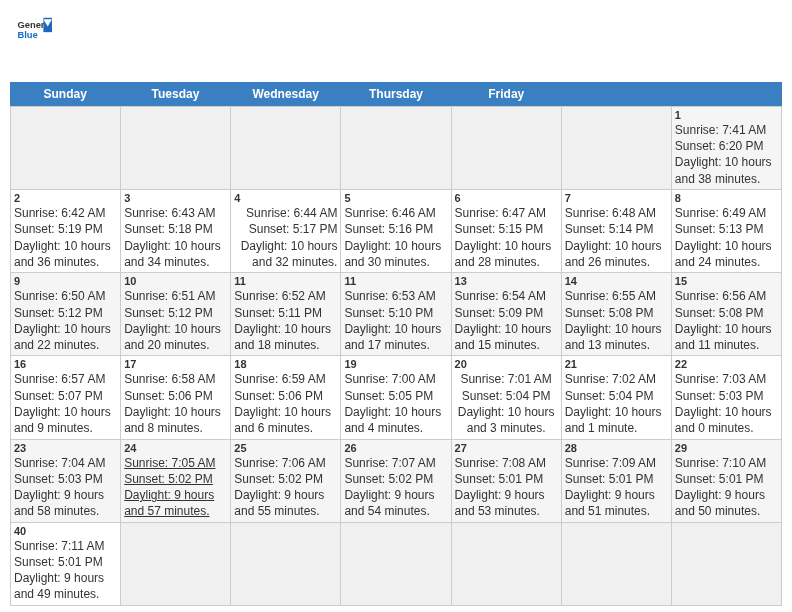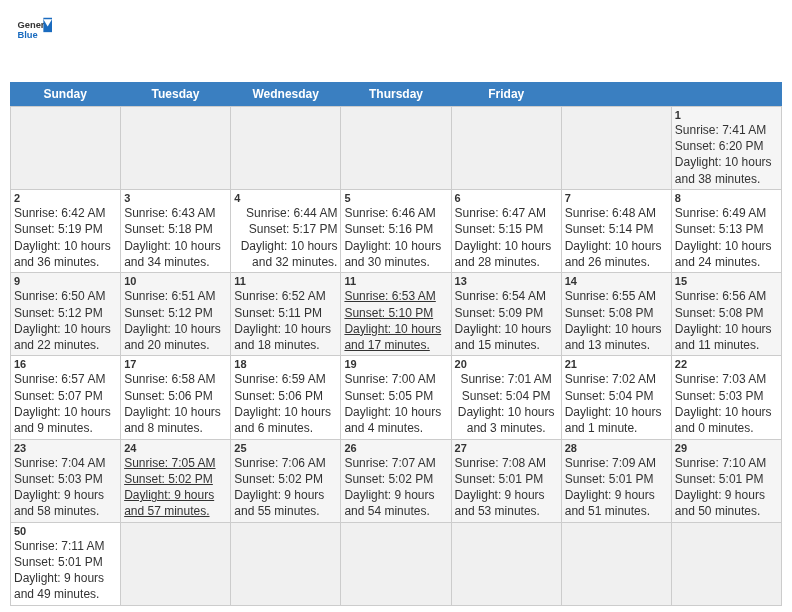--- a/index.html
+++ b/index.html
@@ -213,21 +213,21 @@
           </div>
           <div class="cal-cell shaded">
             <span class="day-num">11</span>
             <div class="cell-text" style="white-space: pre-line;">Sunrise: 6:52 AM
 Sunset: 5:11 PM
 Daylight: 10 hours
 and 18 minutes.</div>
           </div>
           <div class="cal-cell shaded">
             <span class="day-num">11</span>
-            <div class="cell-text" style="white-space: pre-line; text-decoration: underline;">Sunrise: 6:53 AM
+            <div class="cell-text" style="white-space: pre-line;">Sunrise: 6:53 AM
 Sunset: 5:10 PM
 Daylight: 10 hours
 and 17 minutes.</div>
           </div>
           <div class="cal-cell shaded">
             <span class="day-num">13</span>
             <div class="cell-text" style="white-space: pre-line;">Sunrise: 6:54 AM
 Sunset: 5:09 PM
 Daylight: 10 hours
 and 15 minutes.</div>
@@ -344,21 +344,21 @@
           <div class="cal-cell shaded">
             <span class="day-num">29</span>
             <div class="cell-text" style="white-space: pre-line;">Sunrise: 7:10 AM
 Sunset: 5:01 PM
 Daylight: 9 hours
 and 50 minutes.</div>
           </div>
         </div>
         <div class="cal-row">
           <div class="cal-cell">
-            <span class="day-num">50</span>
+            <span class="day-num">40</span>
             <div class="cell-text" style="white-space: pre-line;">Sunrise: 7:11 AM
 Sunset: 5:01 PM
 Daylight: 9 hours
 and 49 minutes.</div>
           </div>
           <div class="cal-cell empty"></div>
           <div class="cal-cell empty"></div>
           <div class="cal-cell empty"></div>
           <div class="cal-cell empty"></div>
           <div class="cal-cell empty"></div>

